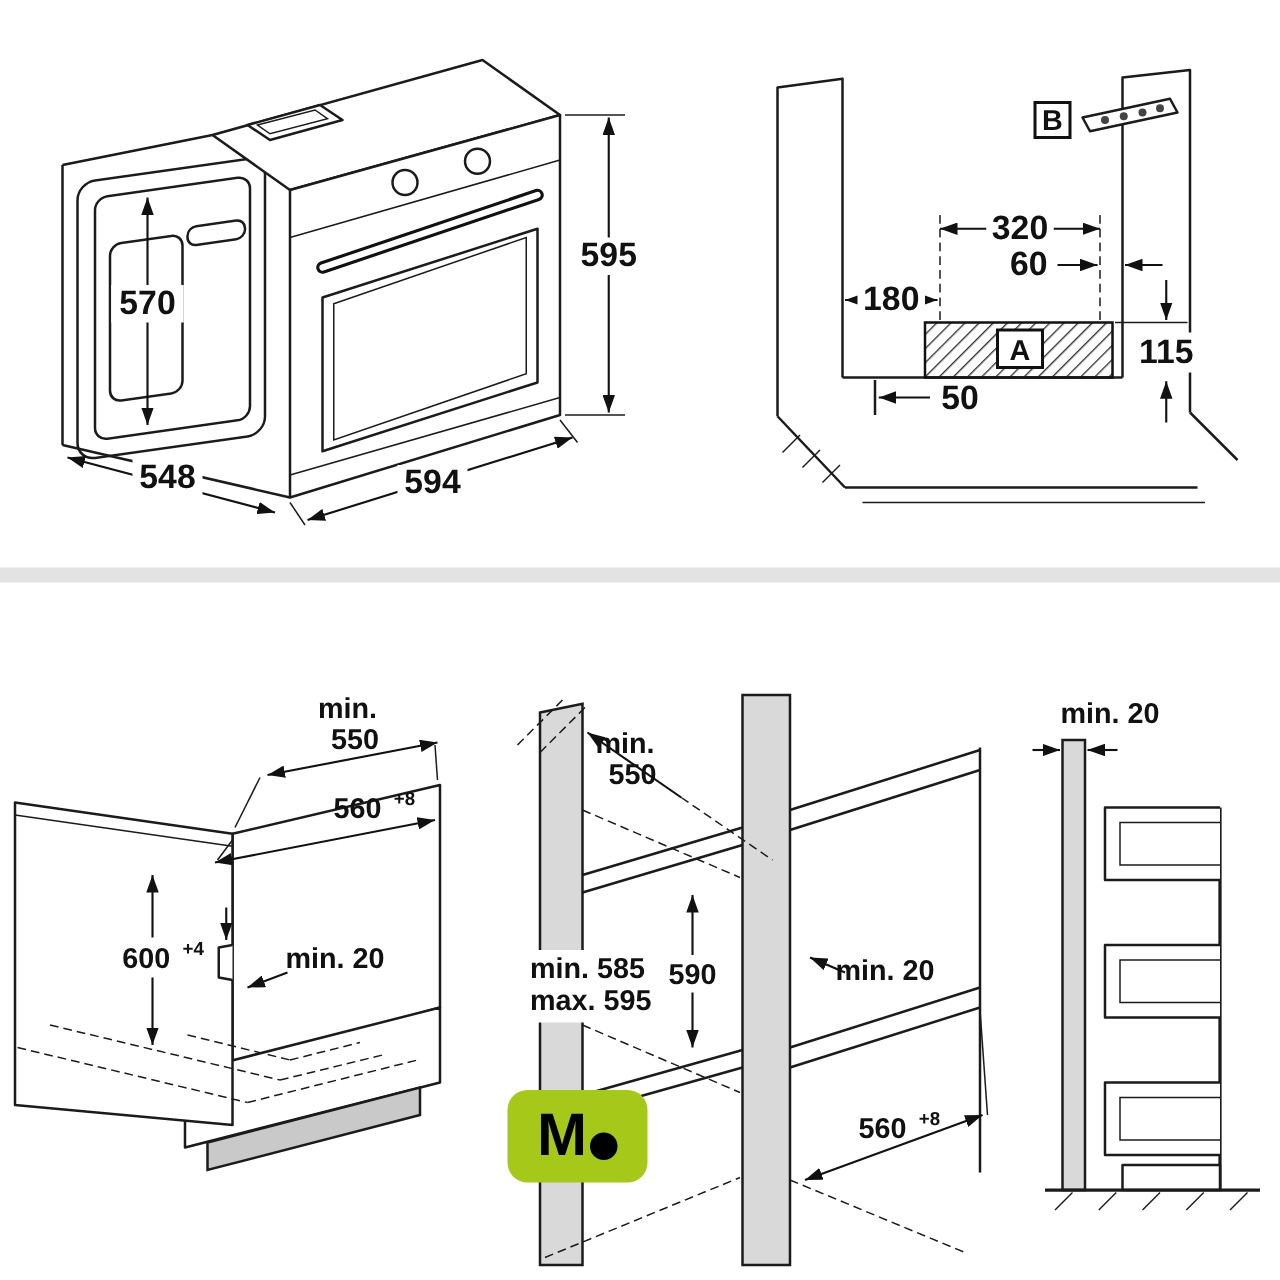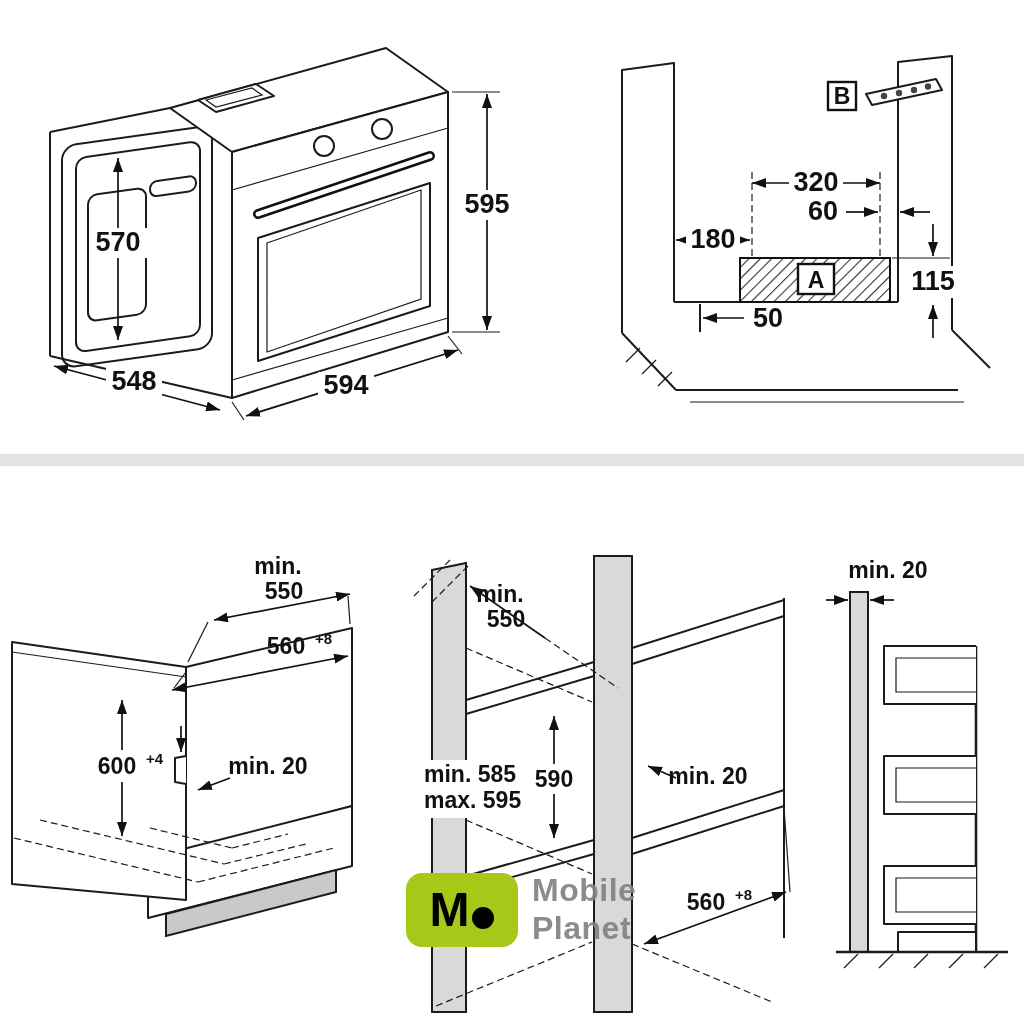--- a/index.html
+++ b/index.html
@@ -248,19 +248,15 @@
   </g>
 </svg>
 
 <div class="divider"></div>
 
 <div class="watermark">
   <div class="logo-badge">
     <span class="logo-m">M</span>
     <span class="logo-dot"></span>
   </div>
-  <div class="logo-text">
-    <div>Mobile</div>
-    <div>Planet</div>
-  </div>
 </div>
 
 </div>
 
 </body></html>

